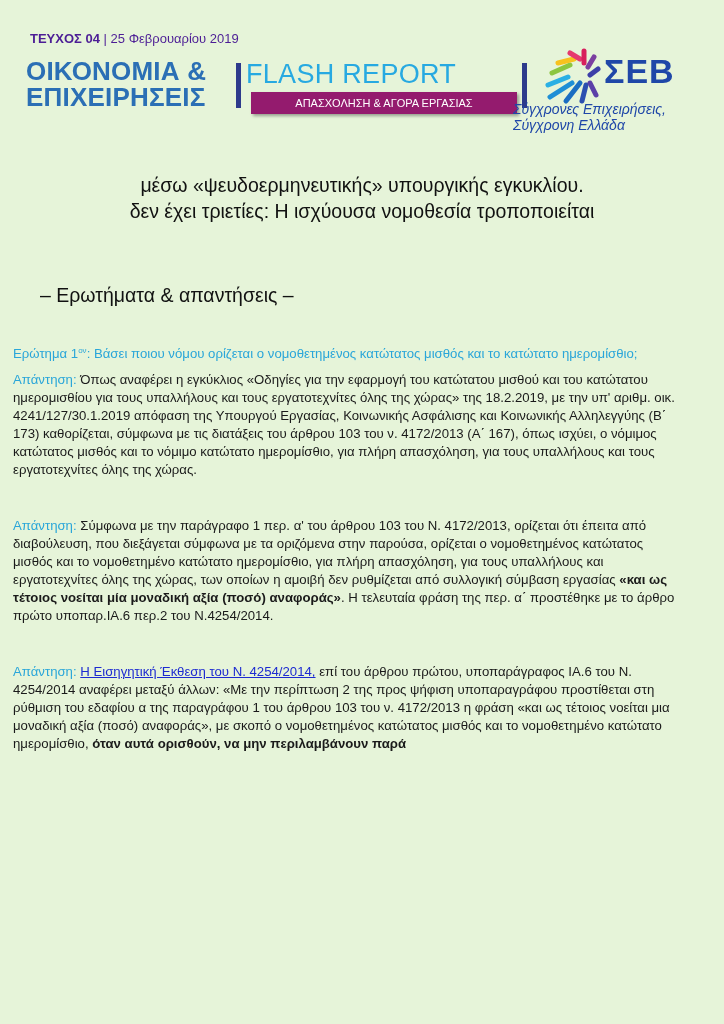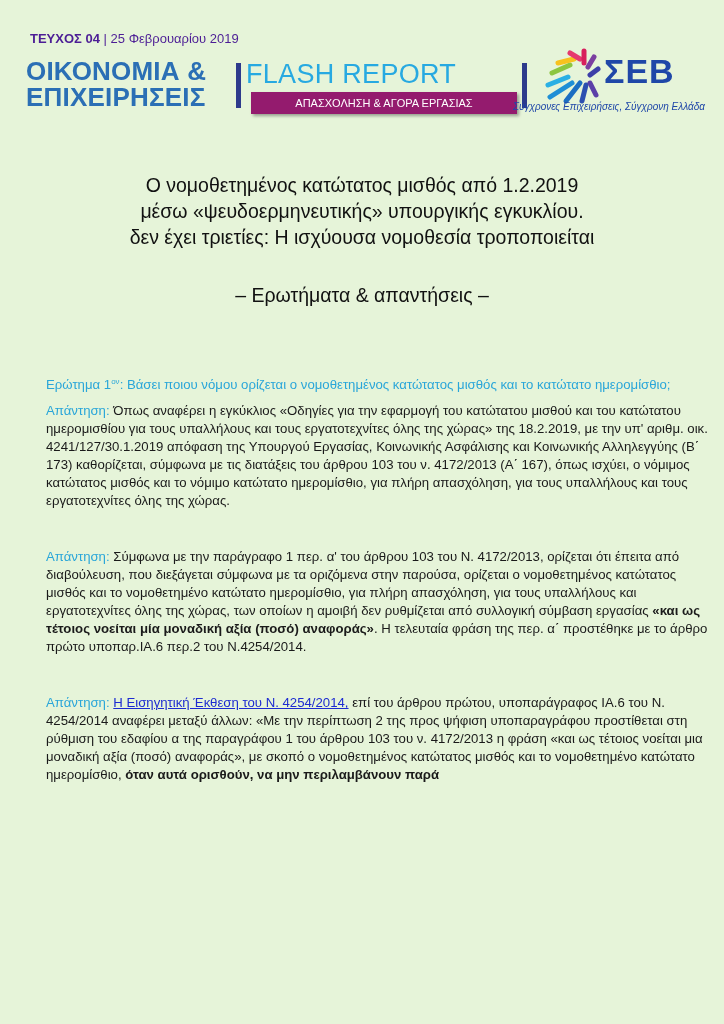--- a/index.html
+++ b/index.html
@@ -33,33 +33,33 @@
     text-align: center; box-shadow: 2px 2px 3px rgba(0,0,0,0.35);
   }
   .logo { position: absolute; left: 540px; top: 45px; width: 180px; height: 70px; }
   .logo-text {
     position: absolute; left: 604px; top: 52px;
     color: #1f47a8; font-size: 34px; font-weight: bold; 
     letter-spacing: 1px;
   }
   .logo-tag {
     position: absolute; left: 513px; top: 101px;
-    color: #1f47a8; font-size: 10px; font-style: italic; text-align: right;
+    color: #1f47a8; font-size: 14px; font-style: italic;
   }
   .title {
     position: absolute; left: 40px; top: 172px; width: 644px;
     text-align: center; font-size: 19.5px; line-height: 26px; color: #111;
   }
   .subtitle {
     position: absolute; left: 40px; top: 284px; width: 644px;
-    text-align: center; font-size: 19.5px; color: #111;
+    font-size: 19.5px; color: #111;
   }
   .content {
-    position: absolute; left: 46px; top: 342px; width: 672px;
-    font-size: 13.2px; line-height: 18px; margin-top: 31px;
+    position: absolute; left: 13px; top: 342px; width: 672px;
+    font-size: 13.2px; line-height: 18px;
   }
   .q { color: #2aa6d9; margin: 0 0 8px 0; }
   .q sup { font-size: 8px; }
   .a { margin: 0 0 8px 0; }
   .a .lab { color: #2aa6d9; text-align: center; }
   .gap { height: 30px; }
   a.lnk { color: #1d2bd1; text-decoration: underline; }
   .bold { font-weight: bold; }
 </style>
 </head>
@@ -91,21 +91,20 @@
     <path d="M10 52 L32 38" stroke="#1e8fd6"></path>
     <path d="M26 56 L40 38" stroke="#1b6ec2"></path>
     <path d="M42 56 L46 40" stroke="#2b4fb0"></path>
     <path d="M56 50 L50 38" stroke="#5b3fa8"></path>
   </g>
 </svg>
 <div class="logo-text">ΣΕΒ</div>
 <div class="logo-tag">Σύγχρονες Επιχειρήσεις, Σύγχρονη Ελλάδα</div>
 
 <div class="title">
-  <div>Ο νομοθετημένος κατώτατος μισθός από 1.2.2019</div>
   <div>μέσω «ψευδοερμηνευτικής» υπουργικής εγκυκλίου.</div>
   <div>δεν έχει τριετίες: Η ισχύουσα νομοθεσία τροποποιείται</div>
 </div>
 <div class="subtitle">– Ερωτήματα &amp; απαντήσεις –</div>
 
 <div class="content">
   <p class="q"><span>Ερώτημα 1</span><sup>ον</sup><span>: Βάσει ποιου νόμου ορίζεται ο νομοθετημένος κατώτατος μισθός και το κατώτατο ημερομίσθιο;</span></p>
   <p class="a"><span class="lab">Απάντηση:</span><span> Όπως  αναφέρει η εγκύκλιος «Οδηγίες για την εφαρμογή του κατώτατου μισθού και του κατώτατου ημερομισθίου για τους υπαλλήλους και τους εργατοτεχνίτες όλης της χώρας» της 18.2.2019, με την υπ' αριθμ. οικ. 4241/127/30.1.2019 απόφαση της Υπουργού Εργασίας, Κοινωνικής Ασφάλισης και Κοινωνικής Αλληλεγγύης (Β΄ 173) καθορίζεται, σύμφωνα με τις διατάξεις του άρθρου 103 του ν. 4172/2013 (Α΄ 167), όπως ισχύει, ο νόμιμος κατώτατος μισθός και το νόμιμο κατώτατο ημερομίσθιο, για πλήρη απασχόληση, για τους υπαλλήλους και τους εργατοτεχνίτες όλης της χώρας.</span></p>
 
   <div class="gap"></div>

